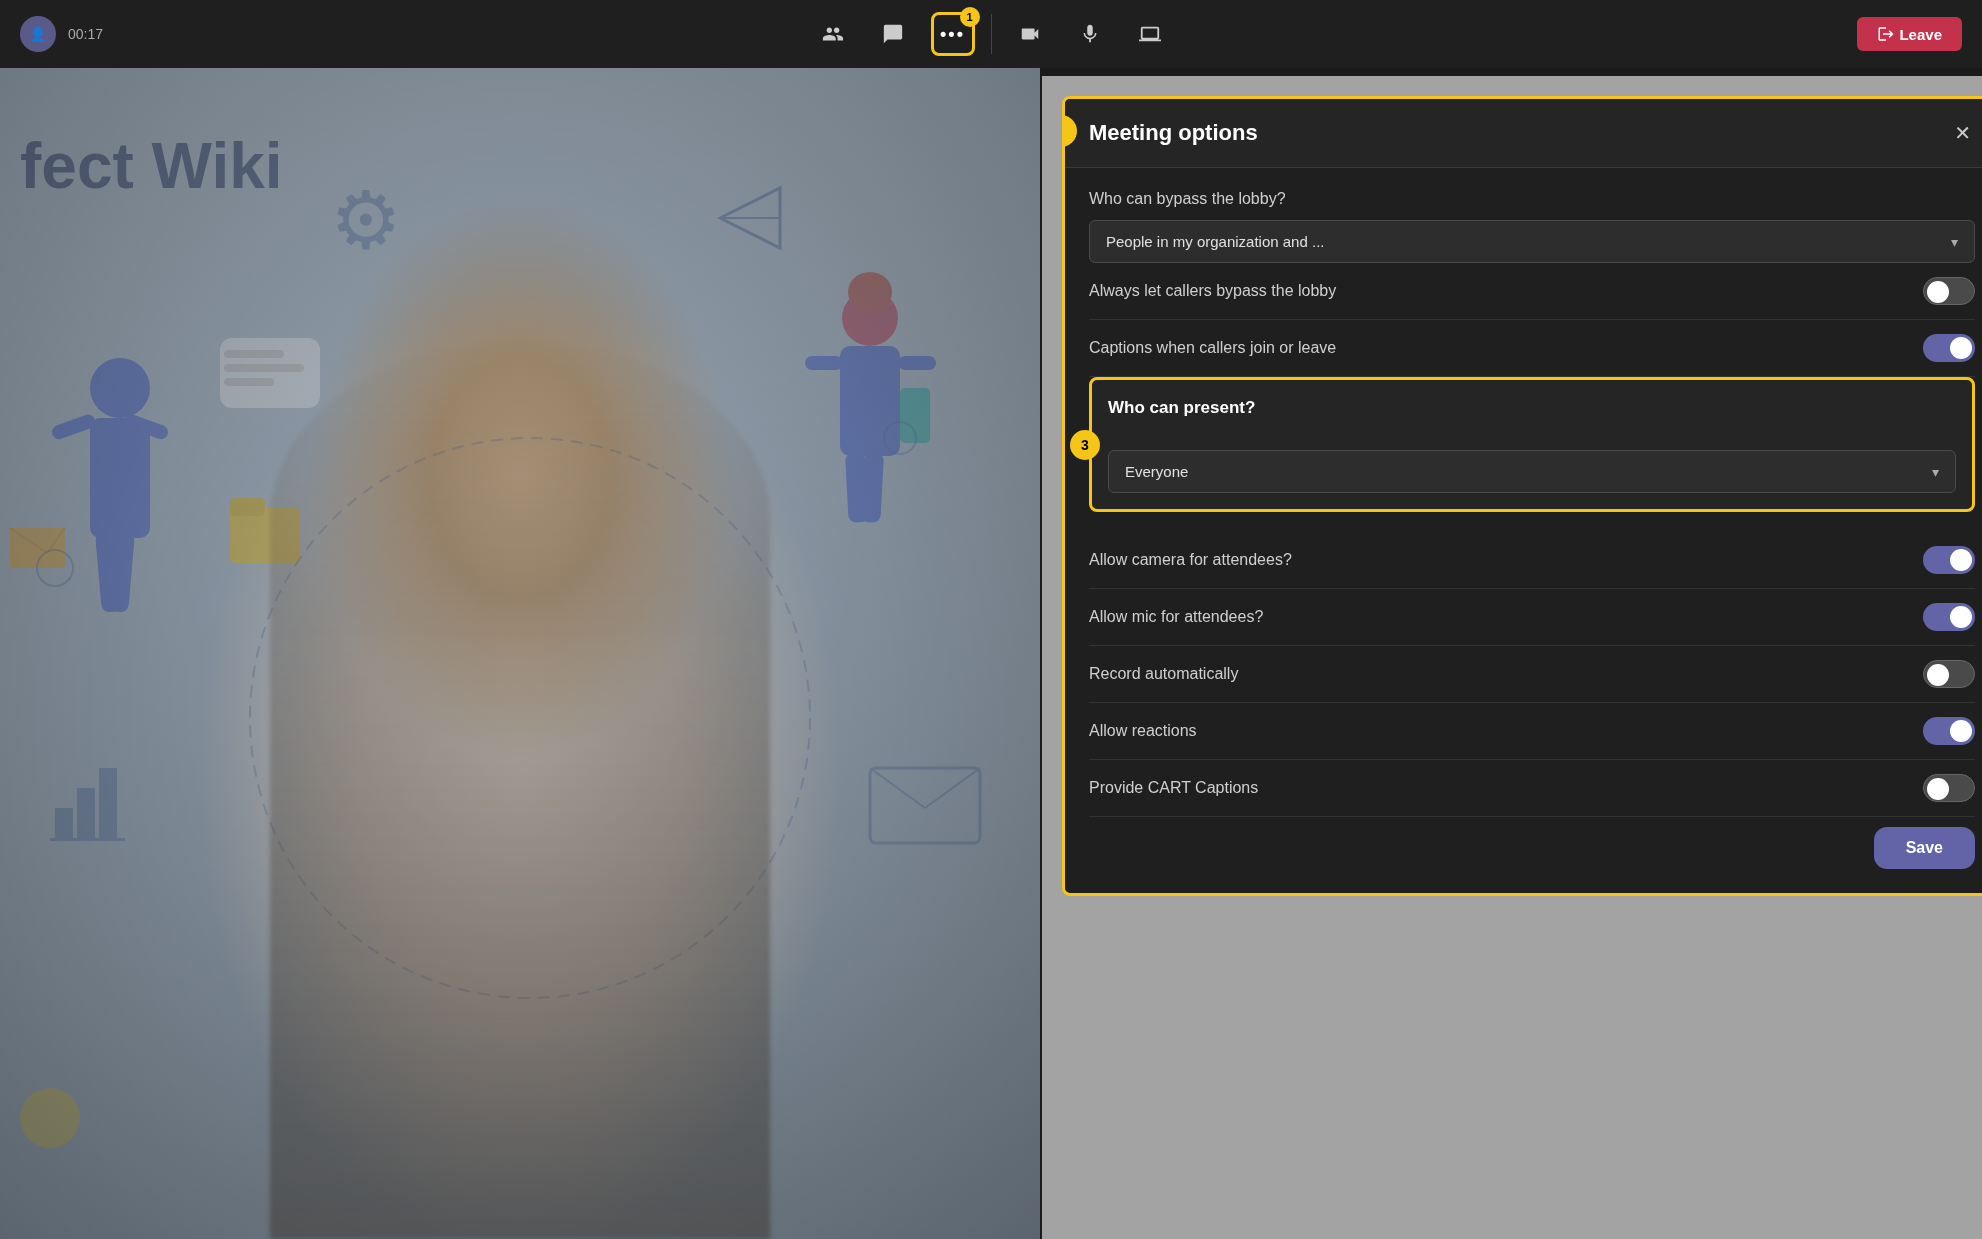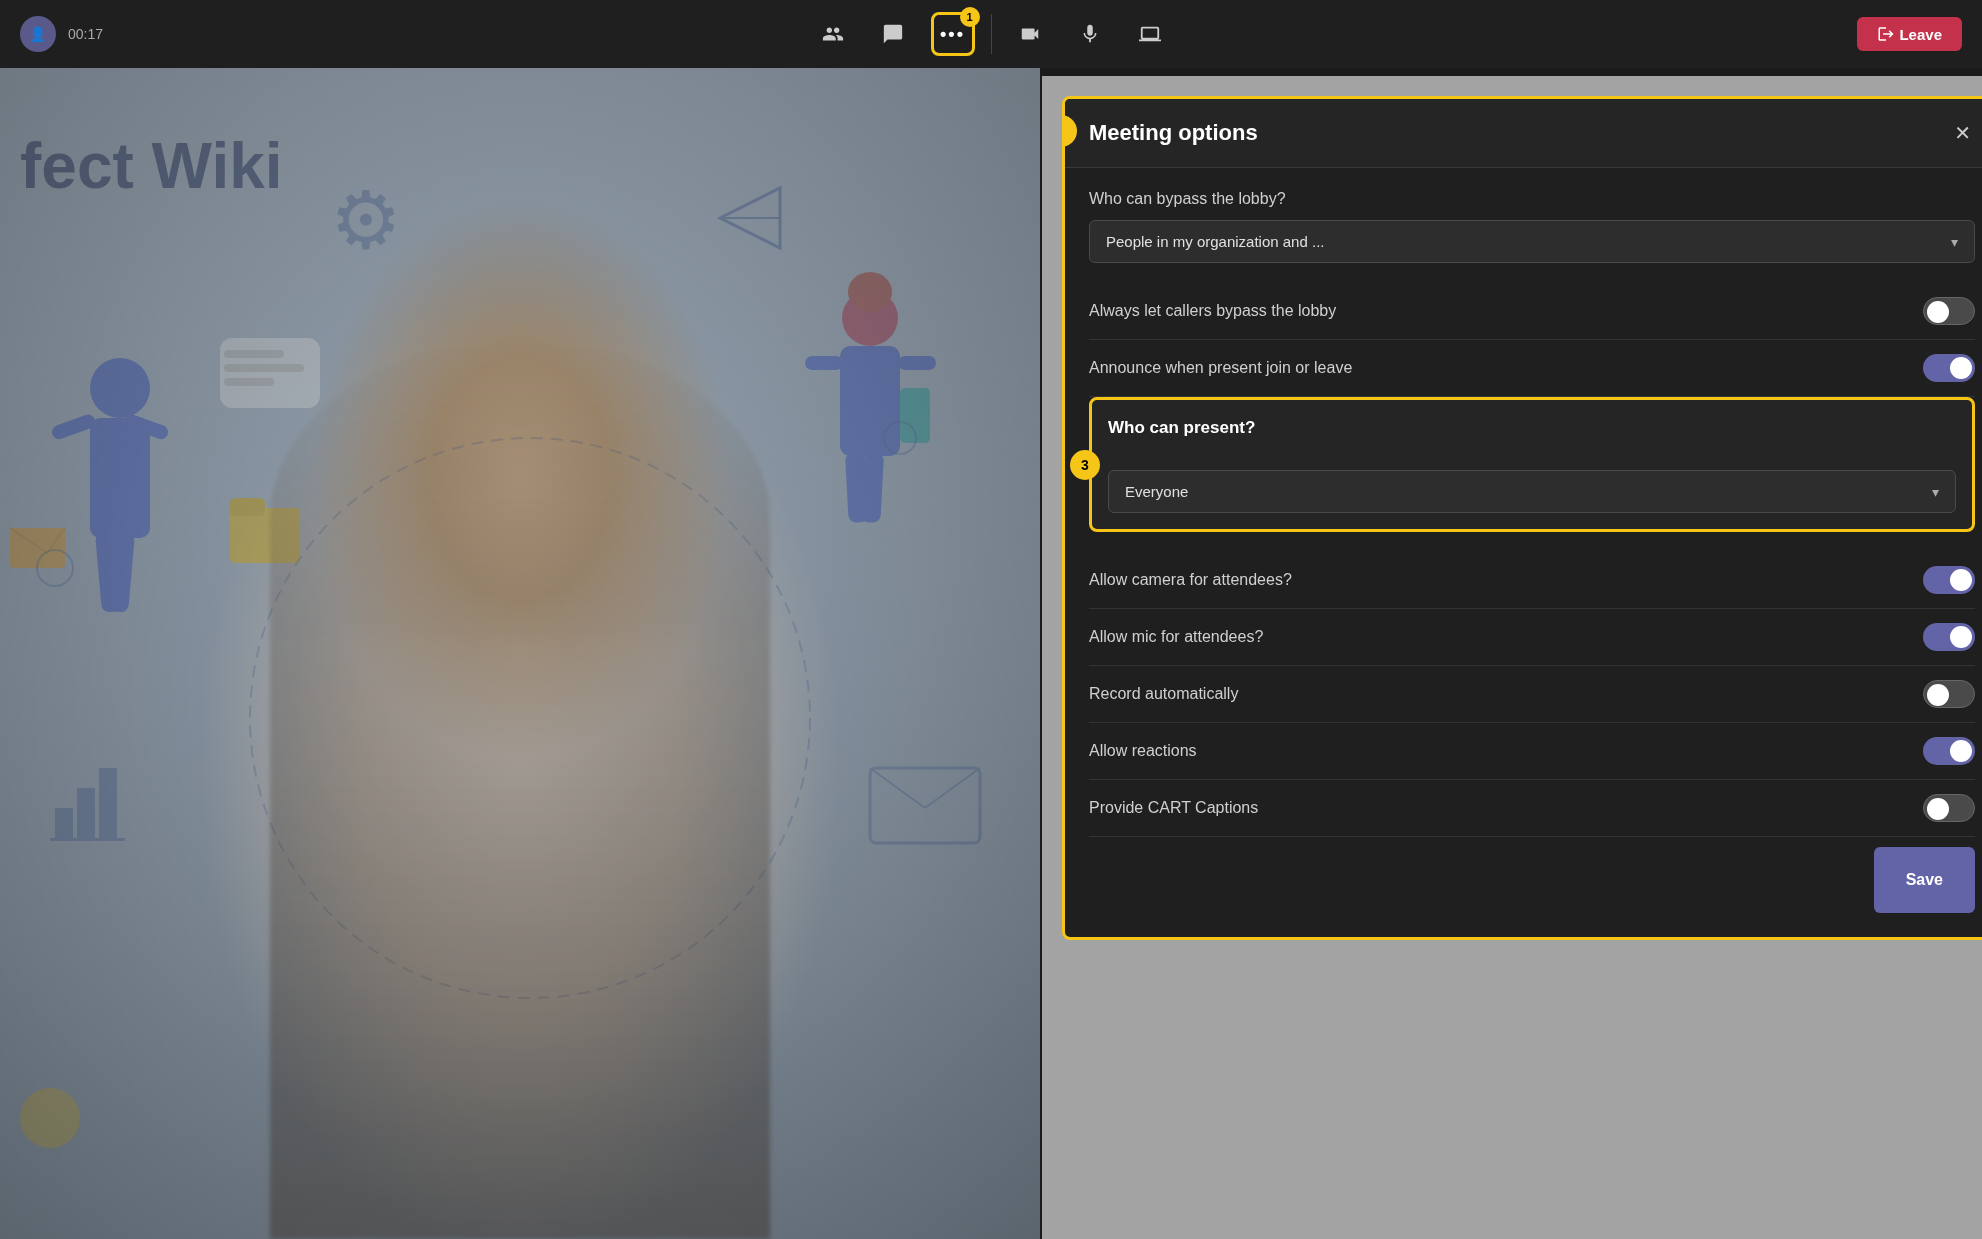--- a/index.html
+++ b/index.html
@@ -187,21 +187,20 @@
       cursor: pointer;
       padding: 4px;
       border-radius: 4px;
     }
 
     .options-body {
       padding: 20px 24px;
     }
 
     .option-section {
-      margin-bottom: 20px;
     }
 
     .option-label {
       font-size: 16px;
       color: #d0d0d0;
       margin-bottom: 10px;
       line-height: 1.4;
     }
 
     .option-dropdown {
@@ -319,22 +318,22 @@
     .save-row {
       display: flex;
       justify-content: flex-end;
       padding: 10px 0 4px;
     }
 
     .save-btn {
       background: #6264a7;
       color: white;
       border: none;
-      border-radius: 6px;
-      padding: 24px 32px;
+      border-radius: 13px;
+      padding: 12px 32px;
       font-size: 16px;
       font-weight: 600;
       cursor: pointer;
     }
 
     
     .illus-container {
       position: absolute;
       top: 0; left: 0; right: 0; bottom: 0;
       pointer-events: none;
@@ -510,21 +509,21 @@
       <div class="option-row">
         <span class="option-row-label">Always let callers bypass the lobby</span>
         <div class="toggle">
           <div class="toggle-track off">
             <div class="toggle-thumb"></div>
           </div>
         </div>
       </div>
 
       <div class="option-row">
-        <span class="option-row-label">Announce when present join or leave</span>
+        <span class="option-row-label">Captions when callers join or leave</span>
         <div class="toggle">
           <div class="toggle-track on">
             <div class="toggle-thumb"></div>
           </div>
         </div>
       </div>
 
       <div class="who-can-present-section" style="position:relative;">
 
         <div class="annotation-badge" style="position:absolute;left:-22px;top:50%;transform:translateY(-50%);z-index:300;width:30px;height:30px;font-size:14px;">3</div>

